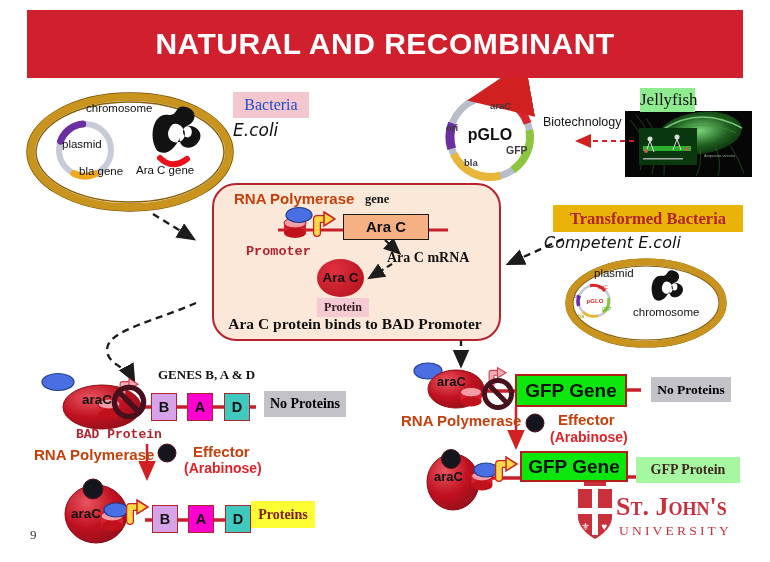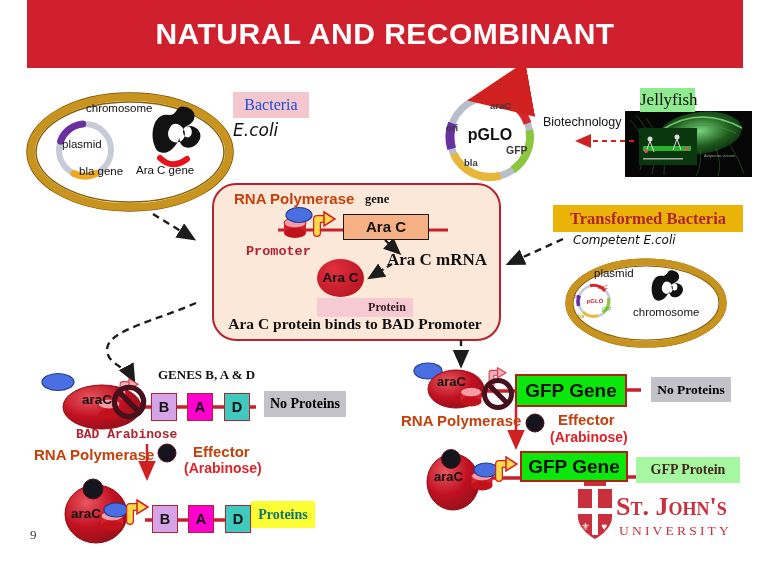--- a/index.html
+++ b/index.html
@@ -2,21 +2,21 @@
 <html><head>
 <meta charset="utf-8">
 <style>
   html,body{margin:0;padding:0;background:#fff;}
   #slide{position:relative;width:770px;height:562px;background:#fff;overflow:hidden;
          font-family:"Liberation Sans",sans-serif;}
   .lbl{position:absolute;z-index:2;white-space:nowrap;color:#111;}
   .serif{font-family:"Liberation Serif",serif;}
   .hand{font-family:"DejaVu Sans",sans-serif;font-style:italic;}
   .ctr{text-align:center;}
-  #banner{position:absolute;left:27px;top:0;width:716px;height:68px;background:#D0202E;z-index:2;}
+  #banner{position:absolute;left:27px;top:10px;width:716px;height:68px;background:#D0202E;z-index:2;}
   #banner .t{color:#fff;font-weight:bold;font-size:30px;line-height:68px;text-align:center;letter-spacing:.5px;}
   #centralBox{position:absolute;left:212px;top:183px;width:285px;height:154px;background:#FBE8D8;
               border:2.5px solid #B5232D;border-radius:24px;z-index:0;}
   .genebox{position:absolute;z-index:2;width:24px;height:26px;border:1.5px solid #B02430;
            font-weight:bold;font-size:14.5px;line-height:26px;text-align:center;color:#111;}
   .statbox{position:absolute;z-index:2;text-align:center;font-weight:bold;}
   svg{position:absolute;left:0;top:0;z-index:1;}
   .orange{color:#c2410c;font-weight:bold;}
   .crimson{color:#B02430;font-family:Liberation Mono, monospace;}
 </style>
@@ -204,50 +204,50 @@
   <div class="lbl" style="left:543px;top:115px;font-size:12.5px;">Biotechnology</div>
 
   <div class="lbl serif ctr" style="left:640px;top:88px;width:55px;height:24px;line-height:24px;background:#8FEB8F;font-size:17px;">Jellyfish</div>
   <div class="lbl" style="left:704px;top:153px;font-size:4px;color:#8FA58F;">Aequorea victoria</div>
 
   <div id="centralBox"></div>
   <div class="lbl orange" style="left:234px;top:190px;font-size:15px;">RNA Polymerase</div>
   <div class="lbl serif" style="left:365px;top:192px;font-weight:bold;font-size:12.5px;">gene</div>
   <div class="lbl ctr" style="left:343px;top:214px;width:84px;height:24px;line-height:24px;background:#F5B183;border:1.6px solid #1a1a1a;font-weight:bold;font-size:15px;">Ara C</div>
   <div class="lbl serif crimson" style="left:246px;top:244px;font-weight:bold;font-size:13.5px;">Promoter</div>
-  <div class="lbl serif" style="left:387px;top:250px;font-weight:bold;font-size:17px;">Ara C mRNA</div>
+  <div class="lbl serif" style="left:387px;top:250px;font-weight:bold;font-size:14px;">Ara C mRNA</div>
   <div class="lbl ctr" style="left:317px;top:259px;width:47px;height:38px;line-height:38px;border-radius:50%;background:radial-gradient(circle at 35% 30%,#E03040,#B00E1A);font-weight:bold;font-size:13.5px;">Ara C</div>
-  <div class="lbl serif ctr" style="left:317px;top:298px;width:52px;height:19px;line-height:19px;background:#F5CAD3;font-weight:bold;font-size:12px;color:#33191F;padding-left:44px;">Protein</div>
+  <div class="lbl serif ctr" style="left:317px;top:298px;width:52px;height:19px;line-height:19px;background:#F5CAD3;font-weight:bold;font-size:12px;color:#33191F;">Protein</div>
   <div class="lbl serif ctr" style="left:216px;top:315px;width:278px;font-weight:bold;font-size:15.5px;">Ara C protein binds to BAD Promoter</div>
 
   <div class="lbl serif ctr" style="left:553px;top:205px;width:190px;height:27px;line-height:27px;background:#eab308;color:#B02430;font-weight:bold;font-size:16.5px;">Transformed Bacteria</div>
-  <div class="lbl hand" style="left:573px;top:233px;font-size:12px;">Competent E.coli</div>
+  <div class="lbl hand" style="left:544px;top:233px;font-size:16px;">Competent E.coli</div>
   <div class="lbl" style="left:594px;top:267px;font-size:11.5px;">plasmid</div>
   <div class="lbl" style="left:633px;top:306px;font-size:11.5px;">chromosome</div>
   <div class="lbl ctr" style="left:584px;top:298px;width:22px;font-weight:bold;font-size:6px;color:#C22;">pGLO</div>
   <div class="lbl" style="left:598px;top:285px;font-size:4.5px;color:#C22;">araC</div>
   <div class="lbl" style="left:602px;top:307px;font-size:4.5px;color:#4A0;">GFP</div>
   <div class="lbl" style="left:578px;top:314px;font-size:4.5px;color:#A80;">bla</div>
   <div class="lbl" style="left:574px;top:294px;font-size:4.5px;color:#609;">ori</div>
 
   <div class="lbl serif" style="left:158px;top:367px;font-weight:bold;font-size:13px;">GENES B, A &amp; D</div>
   <div class="lbl" style="left:82px;top:392px;font-weight:bold;font-size:13.5px;">araC</div>
   <div class="genebox" style="left:151px;top:393px;background:#D6A3E8;">B</div>
   <div class="genebox" style="left:187px;top:393px;background:#FF00CE;">A</div>
   <div class="genebox" style="left:224px;top:393px;background:#3FC9BF;">D</div>
   <div class="statbox serif" style="left:264px;top:391px;width:82px;height:26px;line-height:26px;background:#C2C2C8;font-size:14px;">No Proteins</div>
-  <div class="lbl serif crimson" style="left:76px;top:427px;font-weight:bold;font-size:13px;">BAD Arabinose</div>
+  <div class="lbl serif crimson" style="left:76px;top:427px;font-weight:bold;font-size:13px;">BAD Protein</div>
   <div class="lbl orange" style="left:34px;top:446px;font-size:15px;">RNA Polymerase</div>
   <div class="lbl orange" style="left:193px;top:443px;font-size:15px;">Effector</div>
   <div class="lbl" style="left:184px;top:460px;font-weight:bold;font-size:14px;color:#E02228;">(Arabinose)</div>
   <div class="lbl" style="left:71px;top:506px;font-weight:bold;font-size:13.5px;">araC</div>
   <div class="genebox" style="left:152px;top:505px;background:#D6A3E8;">B</div>
   <div class="genebox" style="left:188px;top:505px;background:#FF00CE;">A</div>
   <div class="genebox" style="left:225px;top:505px;background:#3FC9BF;">D</div>
-  <div class="statbox serif" style="left:251px;top:501px;width:64px;height:27px;line-height:27px;background:#FDFD33;color:#0f766e;font-size:14px;">Proteins</div>
+  <div class="statbox serif" style="left:251px;top:501px;width:64px;height:27px;line-height:27px;background:#FDFD33;color:#7f1d1d;font-size:14px;">Proteins</div>
   <div class="lbl serif" style="left:30px;top:527px;font-size:13px;color:#333;">9</div>
 
   <div class="lbl" style="left:437px;top:374px;font-weight:bold;font-size:13px;">araC</div>
   <div class="statbox" style="left:515px;top:374px;width:108px;height:29px;line-height:29px;background:#0BE60B;border:2px solid #B02018;font-size:19px;color:#111;">GFP Gene</div>
   <div class="statbox serif" style="left:651px;top:377px;width:80px;height:25px;line-height:25px;background:#C2C2C8;font-size:13.5px;">No Proteins</div>
   <div class="lbl orange" style="left:401px;top:412px;font-size:15px;">RNA Polymerase</div>
   <div class="lbl orange" style="left:558px;top:411px;font-size:15px;">Effector</div>
   <div class="lbl" style="left:550px;top:429px;font-weight:bold;font-size:14px;color:#E02228;">(Arabinose)</div>
   <div class="lbl" style="left:434px;top:469px;font-weight:bold;font-size:13px;">araC</div>
   <div class="statbox" style="left:520px;top:451px;width:104px;height:27px;line-height:27px;background:#0BE60B;border:2px solid #B02018;font-size:19px;color:#111;">GFP Gene</div>

